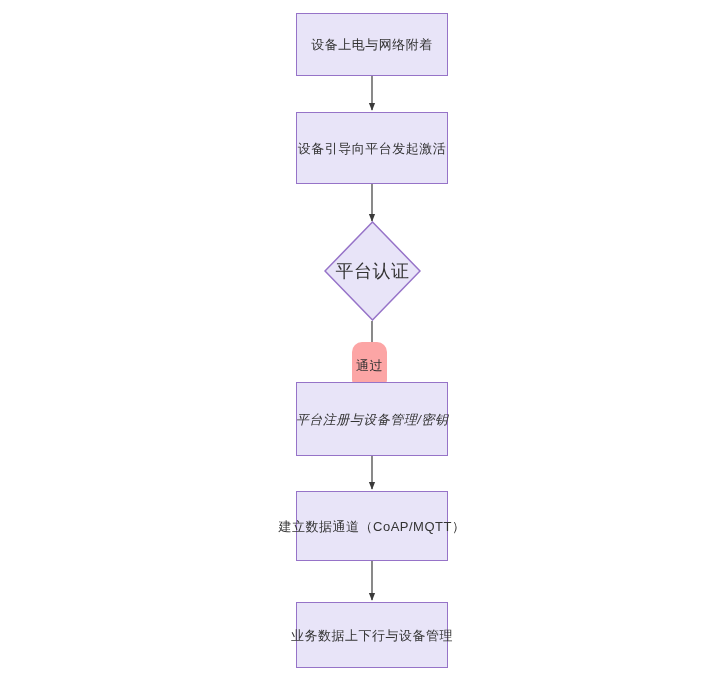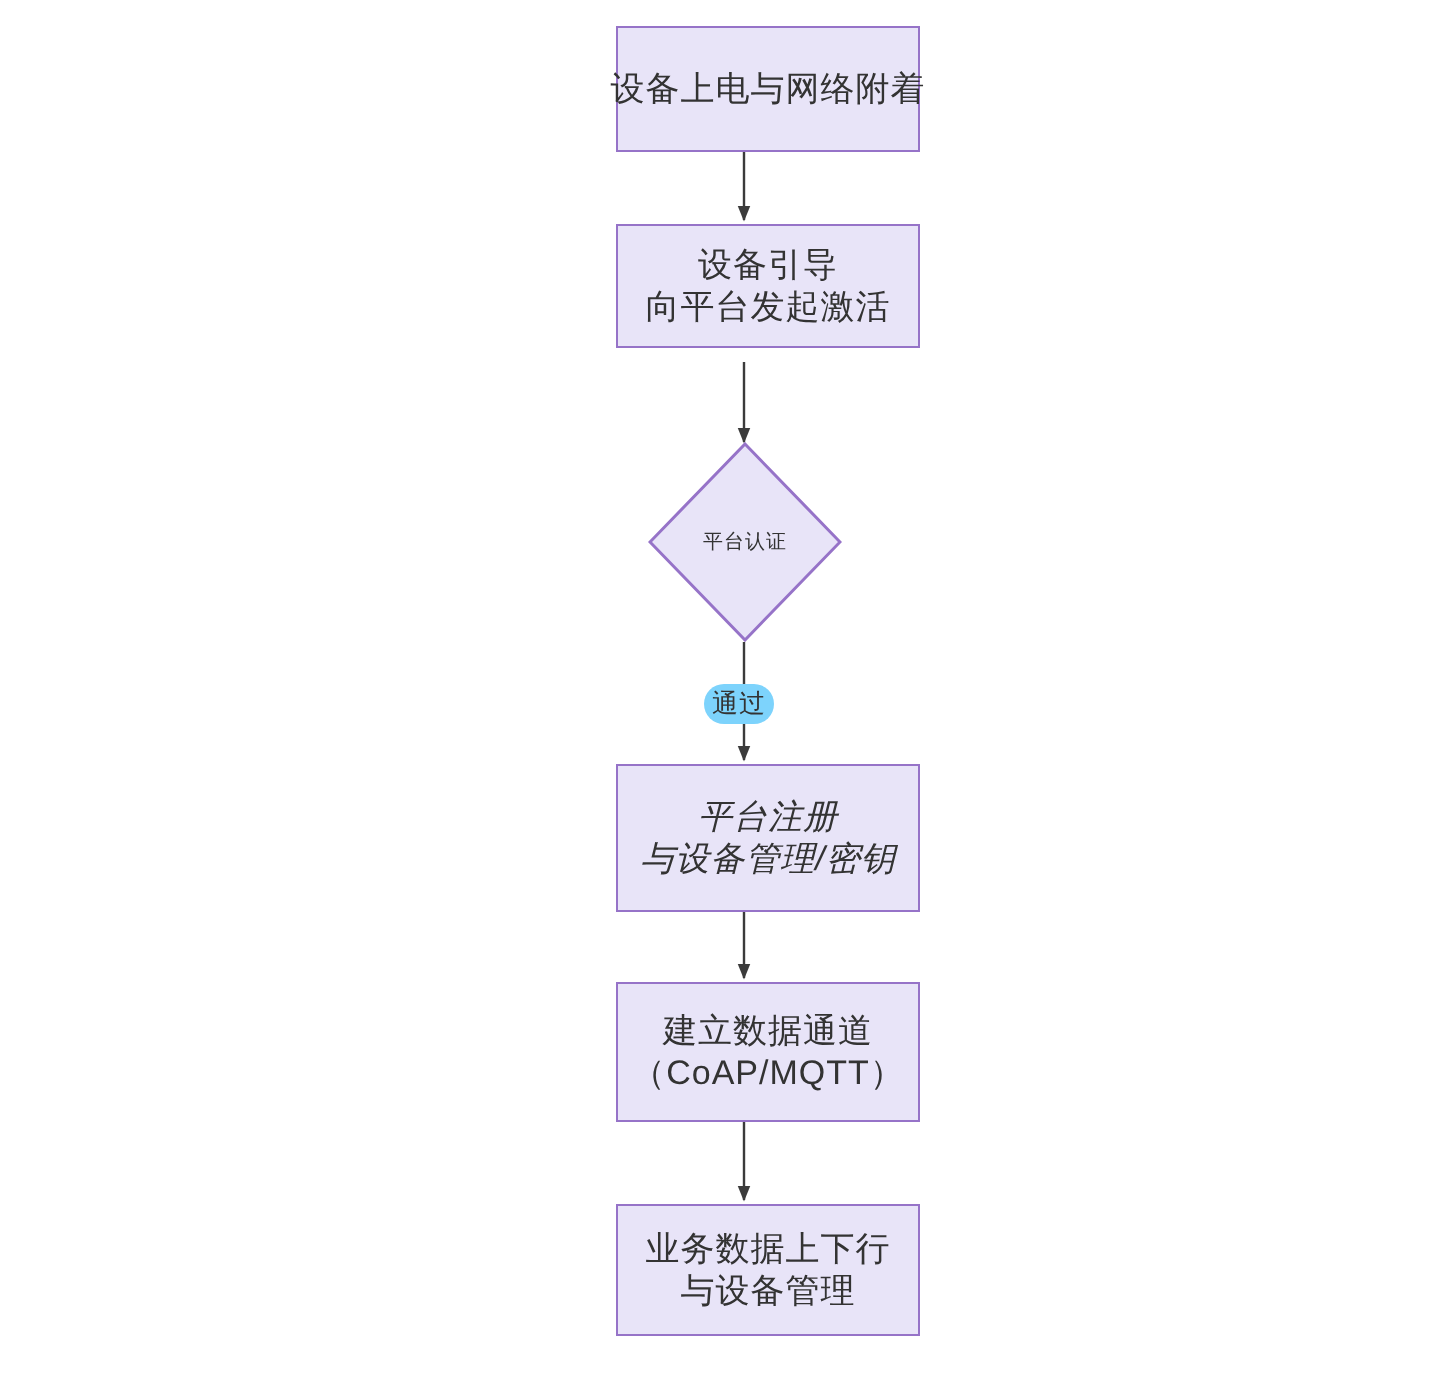--- a/index.html
+++ b/index.html
@@ -30,29 +30,27 @@
     top: 0;
     width: 726px;
     height: 700px;
   }
 
   
   .node {
     position: absolute;
     box-sizing: border-box;
     display: flex;
-    flex-direction: column;
     align-items: center;
     justify-content: center;
     text-align: center;
     color: #333333;
-    font-size: 17px;
+    font-size: 13px;
     line-height: 21px;
     letter-spacing: 0.5px;
-    margin-left: 12px;
   }
 
   .process-box {
     background: #e8e4f8;
     border: 1.5px solid #9673c8;
   }
 
   
   .decision {
     position: absolute;
@@ -65,35 +63,35 @@
     position: absolute;
     left: 0;
     top: 0;
     width: 100%;
     height: 100%;
   }
   .decision .diamond-label {
     position: relative;
     z-index: 2;
     color: #333333;
-    font-size: 10px;
+    font-size: 18px;
     line-height: 21px;
     letter-spacing: 0.5px;
     text-align: center;
   }
 
   
   .edge-label {
     position: absolute;
-    background: #7dd3fc;
+    background: #fca5a5;
     color: #333333;
     font-size: 13px;
     line-height: 18px;
     letter-spacing: 0.5px;
-    padding: 1px 4px;
+    padding: 15px 4px;
     white-space: nowrap;
     text-align: center;
     border-radius: 10px;
   }
 
   .node-line { display: block; white-space: nowrap; }
 </style>
 </head>
 <body>
 
@@ -124,21 +122,21 @@
 
     <g>
       <line x1="372" y1="561" x2="372" y2="600" stroke="#3b3b3b" stroke-width="1.2" marker-end="url(#arrowhead)"></line>
     </g>
   </svg>
 
   <div class="node process-box" style="left:296px; top:13px; width:152px; height:63px;">
     <span class="node-line">设备上电与网络附着</span>
   </div>
 
-  <div class="node process-box" style="left:296px; top:112px; width:152px; height:62px;">
+  <div class="node process-box" style="left:296px; top:112px; width:152px; height:72px;">
     <span class="node-line">设备引导</span>
     <span class="node-line">向平台发起激活</span>
   </div>
 
   <div class="decision" style="left:324px; top:221px; width:97px; height:100px;">
     <svg class="diamond-shape" viewBox="0 0 97 100" preserveAspectRatio="none" xmlns="http://www.w3.org/2000/svg">
       <polygon points="48.5,1 96,50 48.5,99 1,50" fill="#e8e4f8" stroke="#9673c8" stroke-width="1.5"></polygon>
     </svg>
     <span class="diamond-label">平台认证</span>
   </div>

